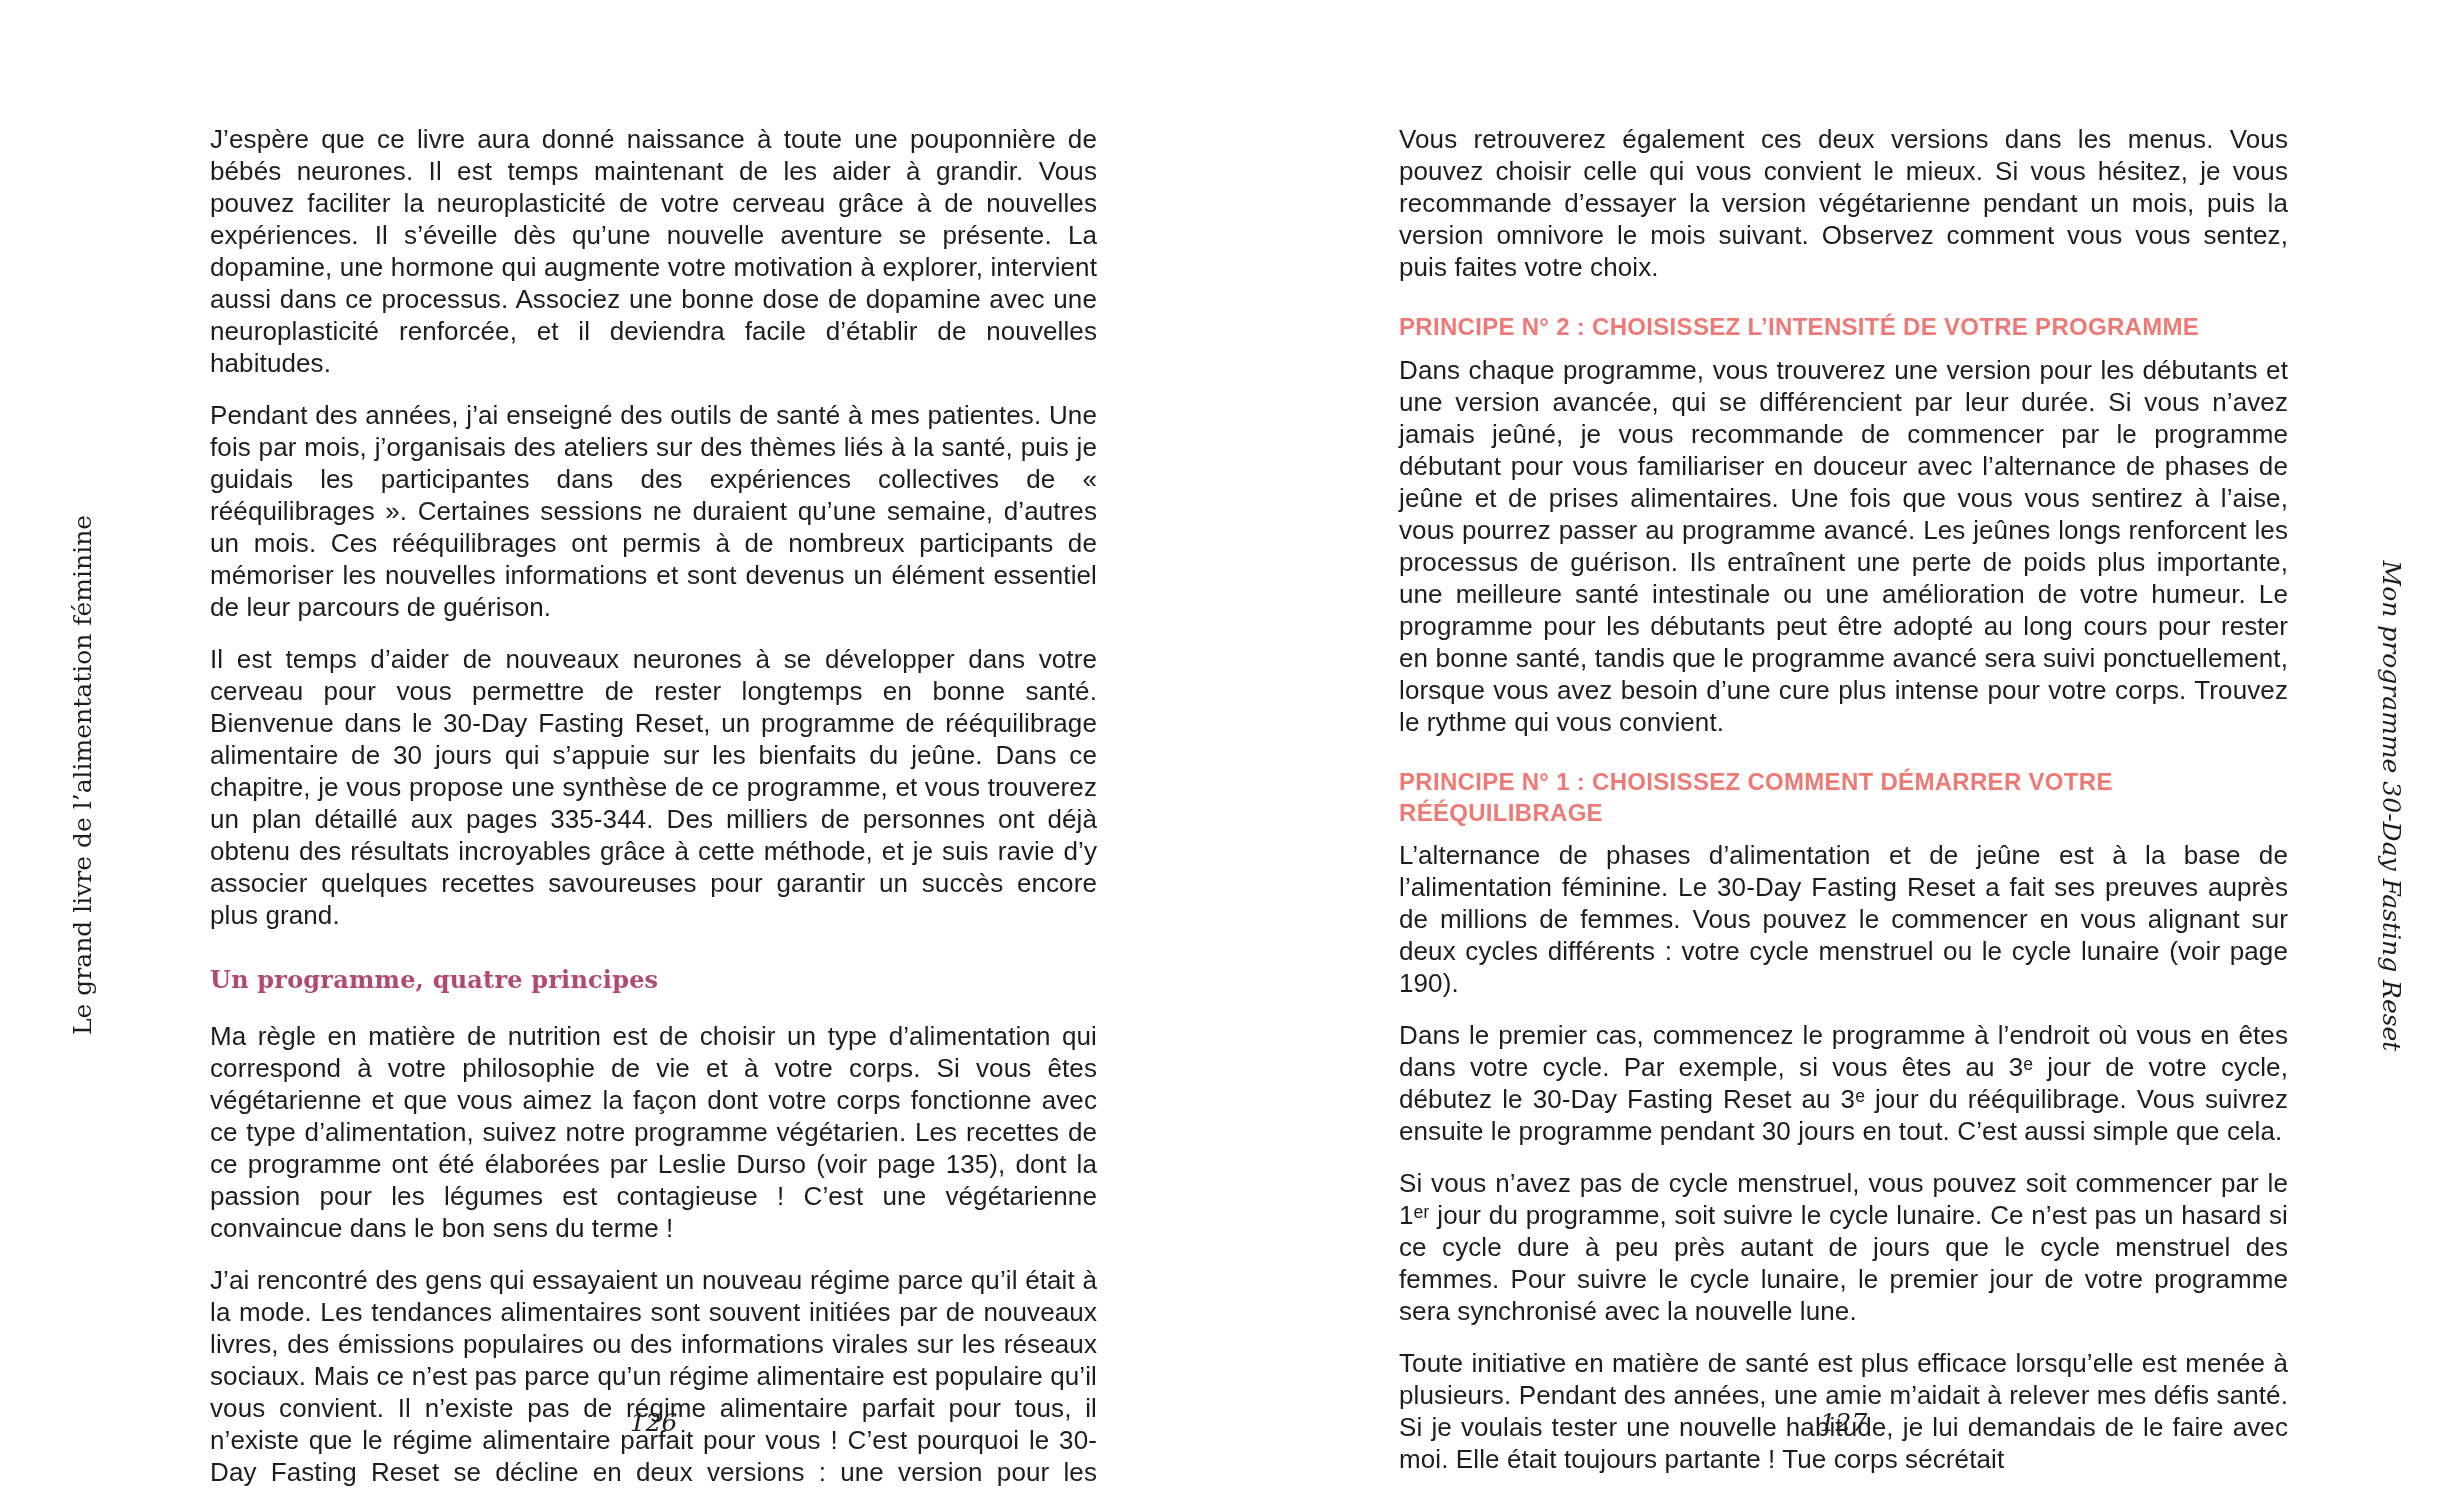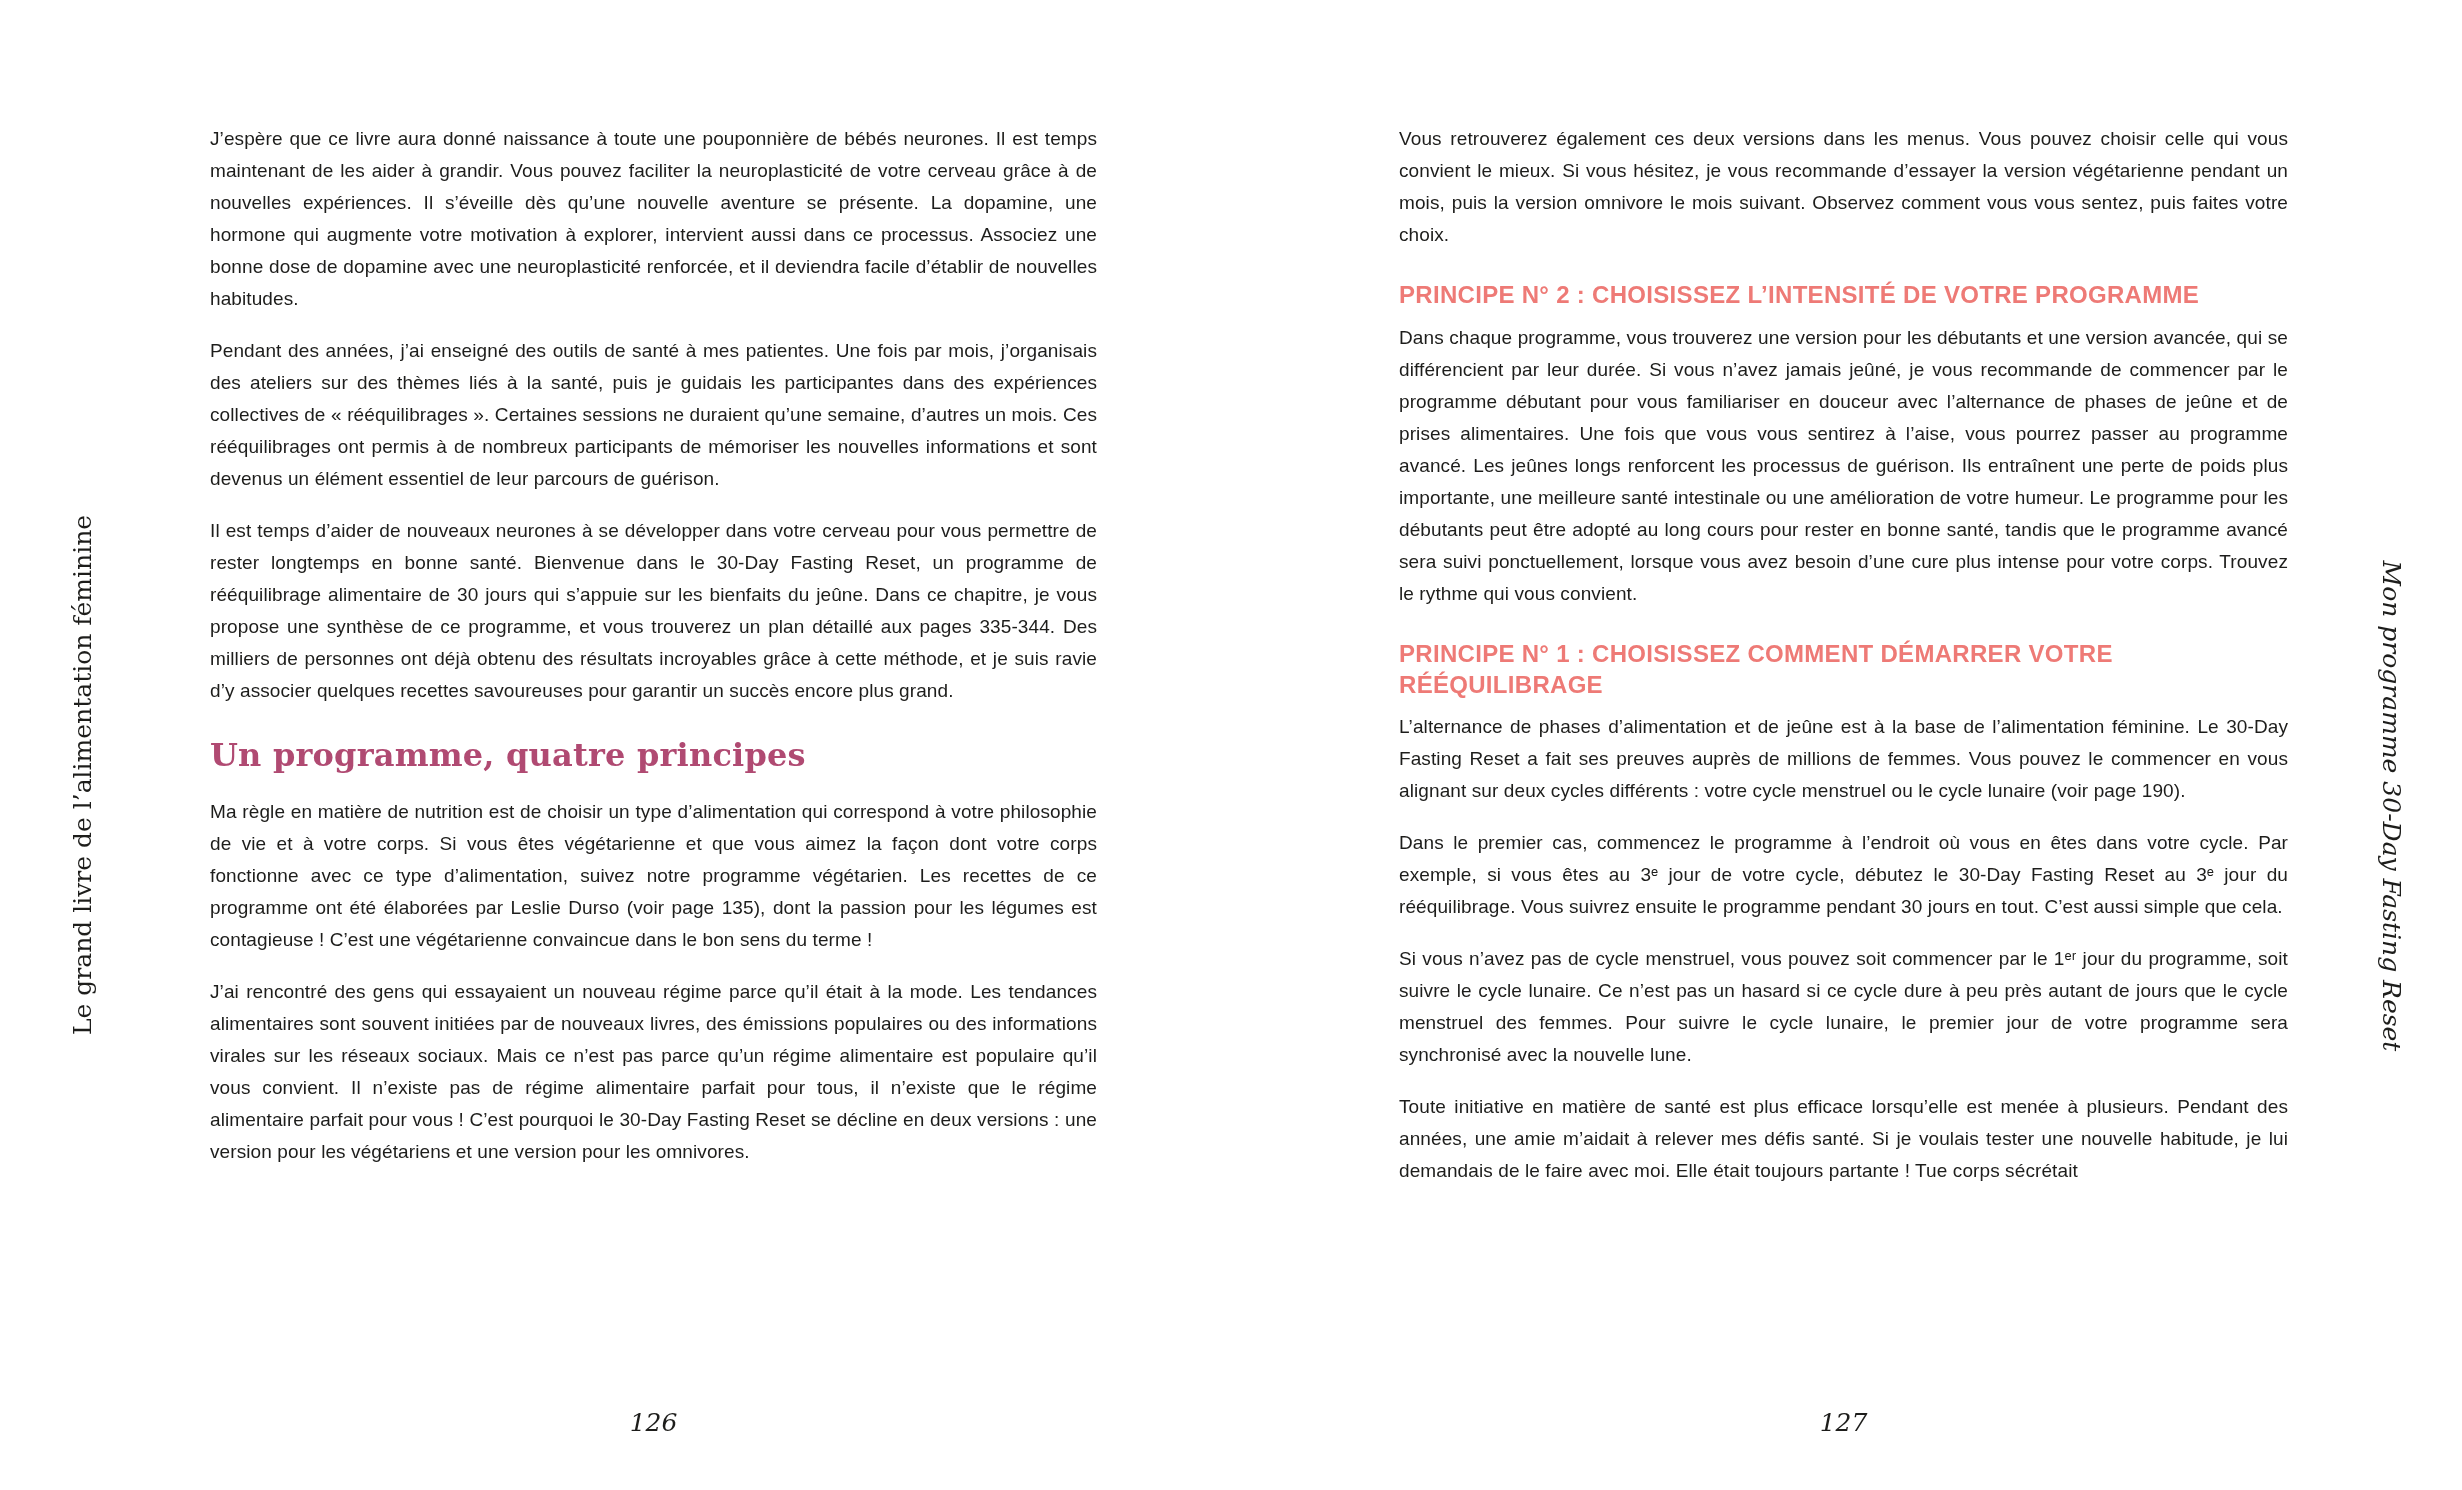--- a/index.html
+++ b/index.html
@@ -16,32 +16,32 @@
     color: #1d1d1b;
   }
   .page {
     position: absolute;
     top: 123px;
   }
   .page-left  { left: 210px;  width: 887px; }
   .page-right { left: 1399px; width: 889px; }
 
   p.body {
-    font-size: 19px;
+    font-size: 26px;
     line-height: 32px;
     text-align: justify;
     margin: 0 0 20px 0;
     color: #1d1d1b;
     letter-spacing: 0.1px;
   }
 
   h1.section-heading {
     font-family: "DejaVu Serif", "Liberation Serif", serif;
     font-weight: 700;
-    font-size: 32px;
+    font-size: 24px;
     line-height: 41px;
     color: #b04a72;
     margin: 28px 0 20px 0;
     letter-spacing: 0.2px;
   }
 
   h2.principle-heading {
     font-size: 24px;
     line-height: 31px;
     font-weight: 700;

